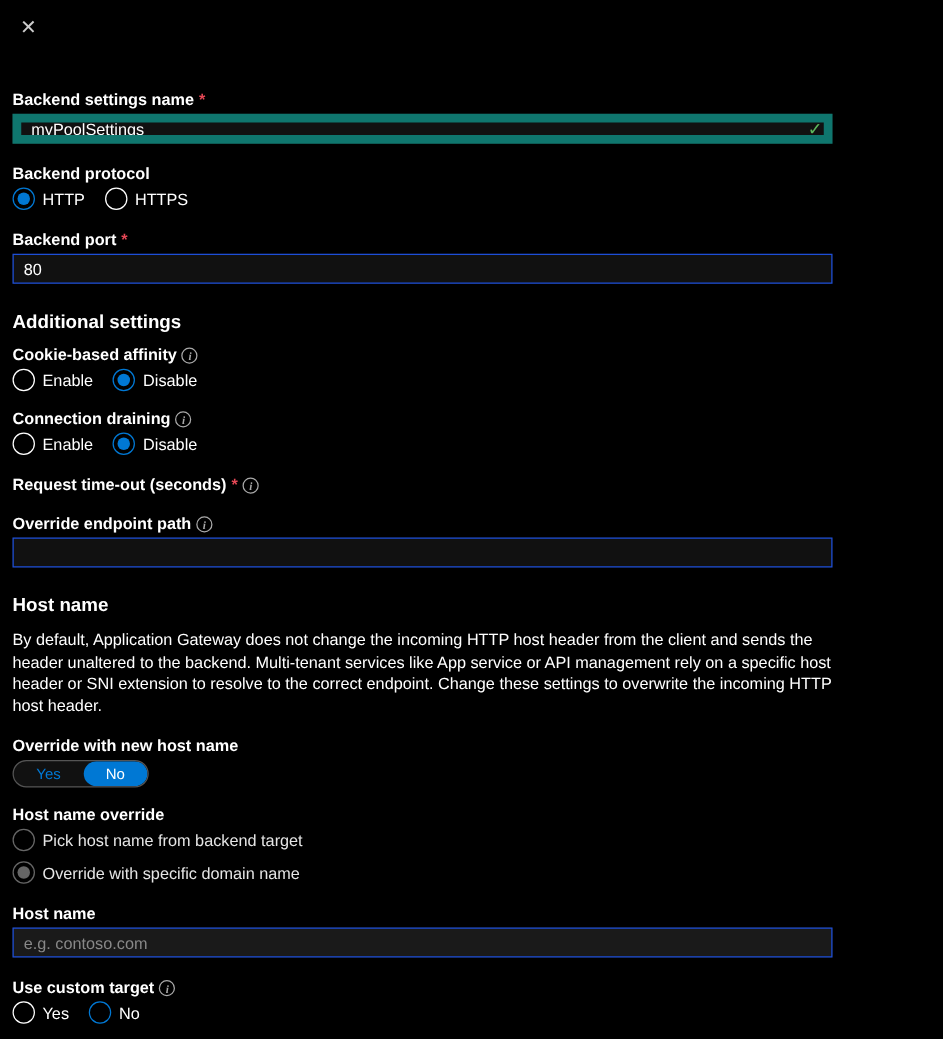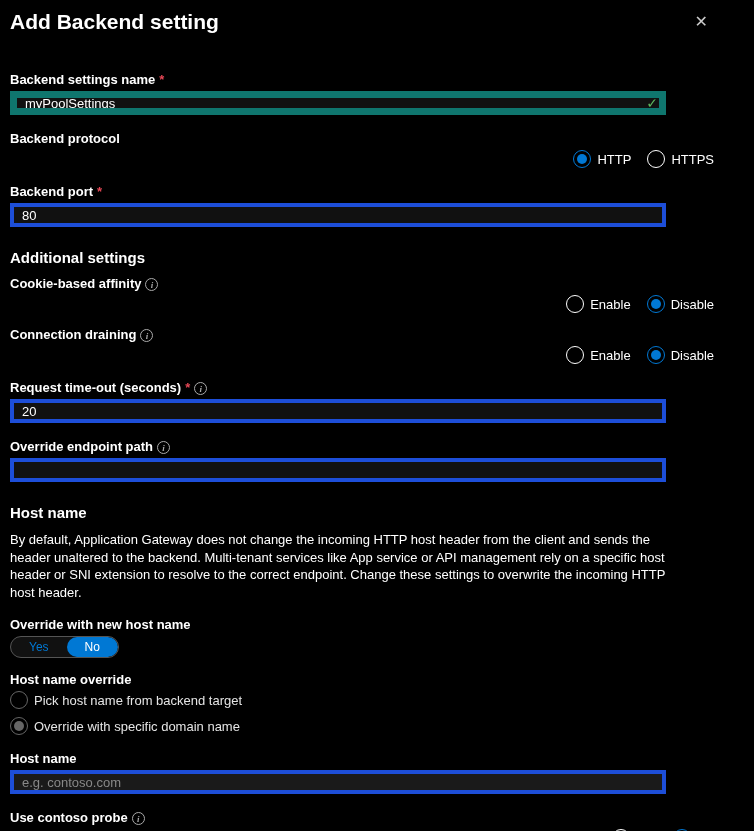--- a/index.html
+++ b/index.html
@@ -41,21 +41,21 @@
     .req { color: #e74856; }
     .section-h {
       font-size: 15px;
       font-weight: 600;
       margin-top: 22px;
       margin-bottom: 10px;
     }
     .input {
       width: 656px;
       background: #111;
-      border: 4px solid #1d4ed8;
+      border: 1px solid #1d4ed8;
       color: #fff;
       padding: 4px 8px;
       font-size: 13px;
       height: 24px;
       font-family: inherit;
     }
     .input.valid {
       border: 7px solid #0f766e;
       padding-right: 28px;
     }
@@ -72,21 +72,20 @@
       color: #5db85d;
       font-size: 14px;
     }
     .field { margin-bottom: 16px; }
     .field-sm { margin-bottom: 14px; }
     .radio-row {
       display: flex;
       gap: 16px;
       margin-top: 4px;
       align-items: center;
-      justify-content: flex-end;
     }
     .radio {
       display: flex;
       align-items: center;
       gap: 6px;
       cursor: pointer;
     }
     .radio-outer {
       width: 18px;
       height: 18px;
@@ -144,21 +143,20 @@
     .toggle-opt.sel {
       background: #0078d4;
       border-radius: 12px;
       color: #fff;
     }
   </style>
 </head>
 <body>
 
 <div class="header">
-  <div class="title">Add Backend setting</div>
   <div class="close">✕</div>
 </div>
 
 <div class="field">
   <div class="label">
     <span>Backend settings name</span>
       <span class="req">*</span>
   </div>
   <div class="input-wrap">
     <input class="input valid" value="myPoolSettings" style="">
@@ -229,21 +227,20 @@
     </div>
   </div>
 </div>
 
 <div class="field">
   <div class="label">
     <span>Request time-out (seconds)</span>
       <span class="req">*</span>
     <span class="info">i</span>
   </div>
-  <input class="input" value="20" style="">
 </div>
 
 <div class="field">
   <div class="label">
     <span>Override endpoint path</span>
     <span class="info">i</span>
   </div>
   <input class="input" value="" style="">
 </div>
 
@@ -274,21 +271,21 @@
   </div>
 </div>
 
 <div class="field">
   <div class="label">Host name</div>
   <input class="input disabled" disabled="" placeholder="e.g. contoso.com" style="">
 </div>
 
 <div class="field">
   <div class="label">
-    <span>Use contoso probe</span>
+    <span>Use custom target</span>
     <span class="info">i</span>
   </div>
   <div class="radio-row">
     <div class="radio">
       <div class="radio-outer"></div>
       <span>Yes</span>
     </div>
     <div class="radio">
       <div class="radio-outer sel"></div>
       <span>No</span>

